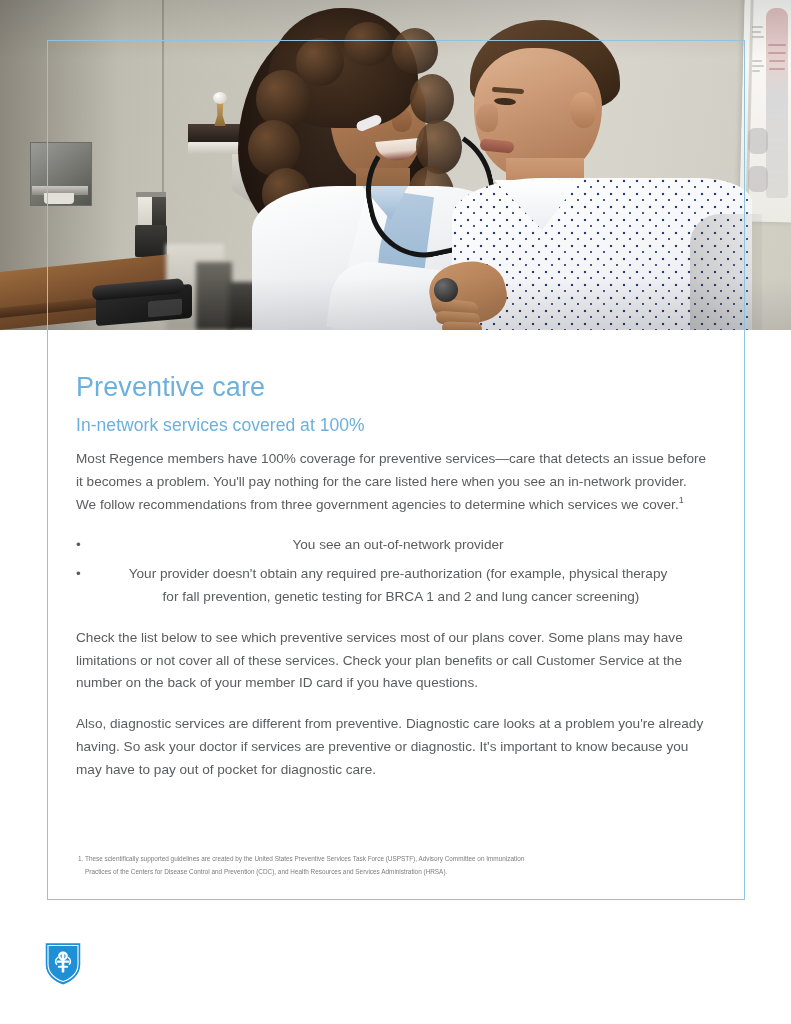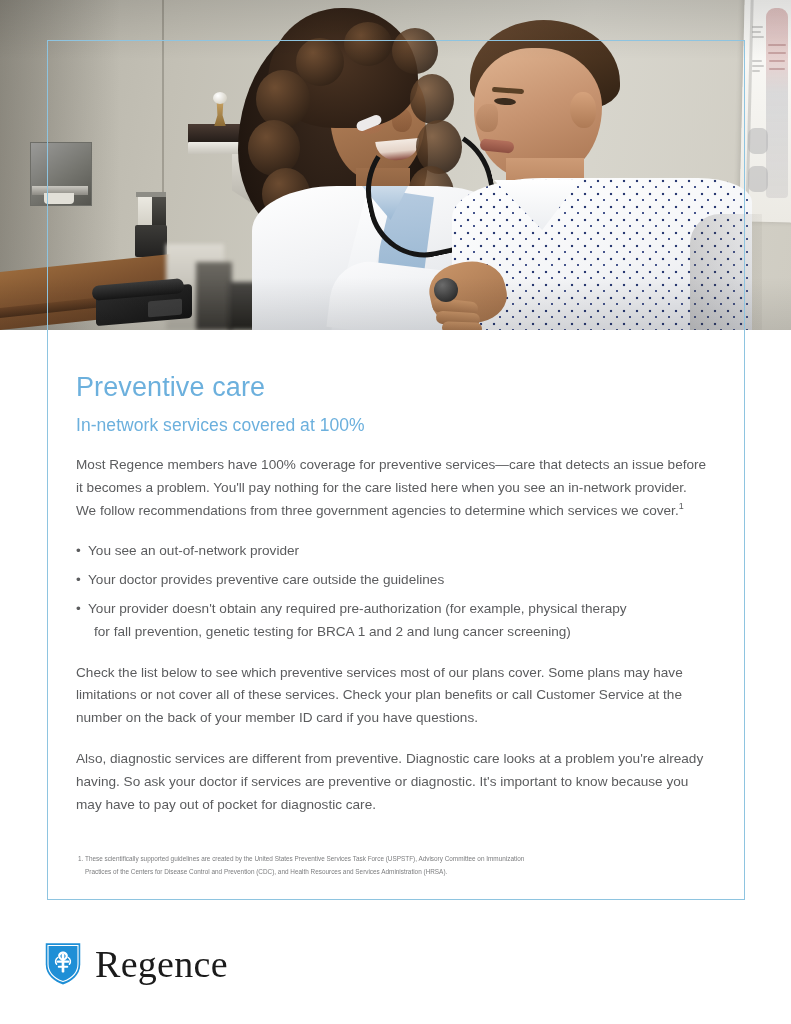--- a/index.html
+++ b/index.html
@@ -404,34 +404,35 @@
     font-size: 27px;
     font-weight: normal;
     color: #6cb0dd;
     margin: 0 0 4px 0;
     letter-spacing: .1px;
   }
   h2.subtitle {
     font-size: 17.5px;
     font-weight: normal;
     color: #6cb0dd;
-    margin: 12px 0 18px 0;
+    margin: 12px 0 12px 0;
     letter-spacing: .05px;
   }
   p.body {
     font-size: 13.6px;
     line-height: 22.8px;
     color: #5b5c5e;
     margin: 0 0 18px 0;
   }
   p.body.tight { margin-bottom: 4px; }
   ul.bullets {
     list-style: none;
     margin: 0 0 18px 0;
     padding: 0;
+    text-align: center;
   }
   ul.bullets li {
     font-size: 13.6px;
     line-height: 22.8px;
     color: #5b5c5e;
     position: relative;
     padding-left: 12px;
     margin-bottom: 6px;
   }
   ul.bullets li:before {
@@ -588,23 +589,20 @@
   <h2 class="subtitle">In-network services covered at 100%</h2>
 
   <p class="body"><span>Most Regence members have 100% coverage for preventive services—care that detects an issue before it becomes a problem. You'll pay nothing for the care listed here when you see an in-network provider. We follow recommendations from three government agencies to determine which services we cover.</span><sup class="fn">1</sup></p>
 
 
   <ul class="bullets">
     <li>
       <span>You see an out-of-network provider</span>
     </li>
     <li>
-      <span>Your doctor provides preventive care outside the guidelines</span>
-    </li>
-    <li>
       <span>Your provider doesn't obtain any required pre-authorization (for example, physical therapy</span>
       <span class="cont">for fall prevention, genetic testing for BRCA 1 and 2 and lung cancer screening)</span>
     </li>
   </ul>
 
   <p class="body">Check the list below to see which preventive services most of our plans cover. Some plans may have limitations or not cover all of these services. Check your plan benefits or call Customer Service at the number on the back of your member ID card if you have questions.</p>
 
   <p class="body">Also, diagnostic services are different from preventive. Diagnostic care looks at a problem you're already having. So ask your doctor if services are preventive or diagnostic. It's important to know because you may have to pay out of pocket for diagnostic care.</p>
 
 </div>
@@ -623,14 +621,13 @@
         <rect x="46.5" y="34" width="7" height="50" rx="2"></rect>
         <path d="M50 28 c-8 0 -13 6 -13 12 c0 7 6 10 13 14 c7 -4 13 -7 13 -14 c0 -6 -5 -12 -13 -12 z
                  m0 6 c4 0 7 3 7 6 c0 4 -3 6 -7 8 c-4 -2 -7 -4 -7 -8 c0 -3 3 -6 7 -6 z"></path>
         <rect x="33" y="52" width="34" height="6" rx="3"></rect>
         <rect x="36" y="66" width="28" height="5" rx="2.5"></rect>
         <path d="M36 44 c-6 4 -8 12 -3 18" fill="none" stroke="#ffffff" stroke-width="4" stroke-linecap="round"></path>
         <path d="M64 44 c6 4 8 12 3 18" fill="none" stroke="#ffffff" stroke-width="4" stroke-linecap="round"></path>
       </g>
     </svg>
   </span>
-  <span class="wordmark">Regence</span>
 </div>
 
 </body></html>

